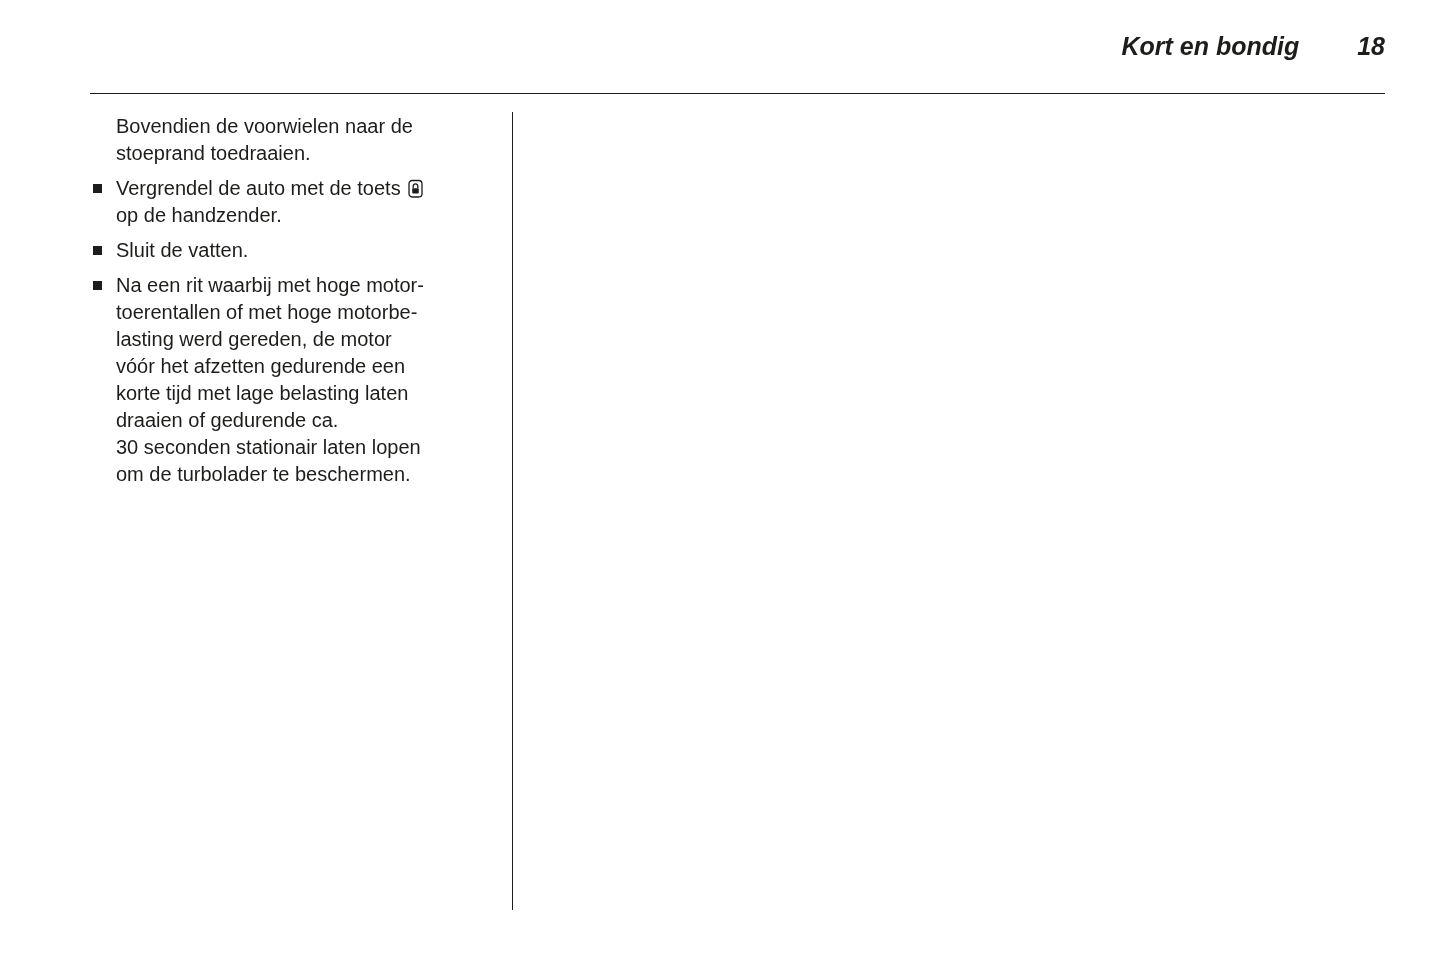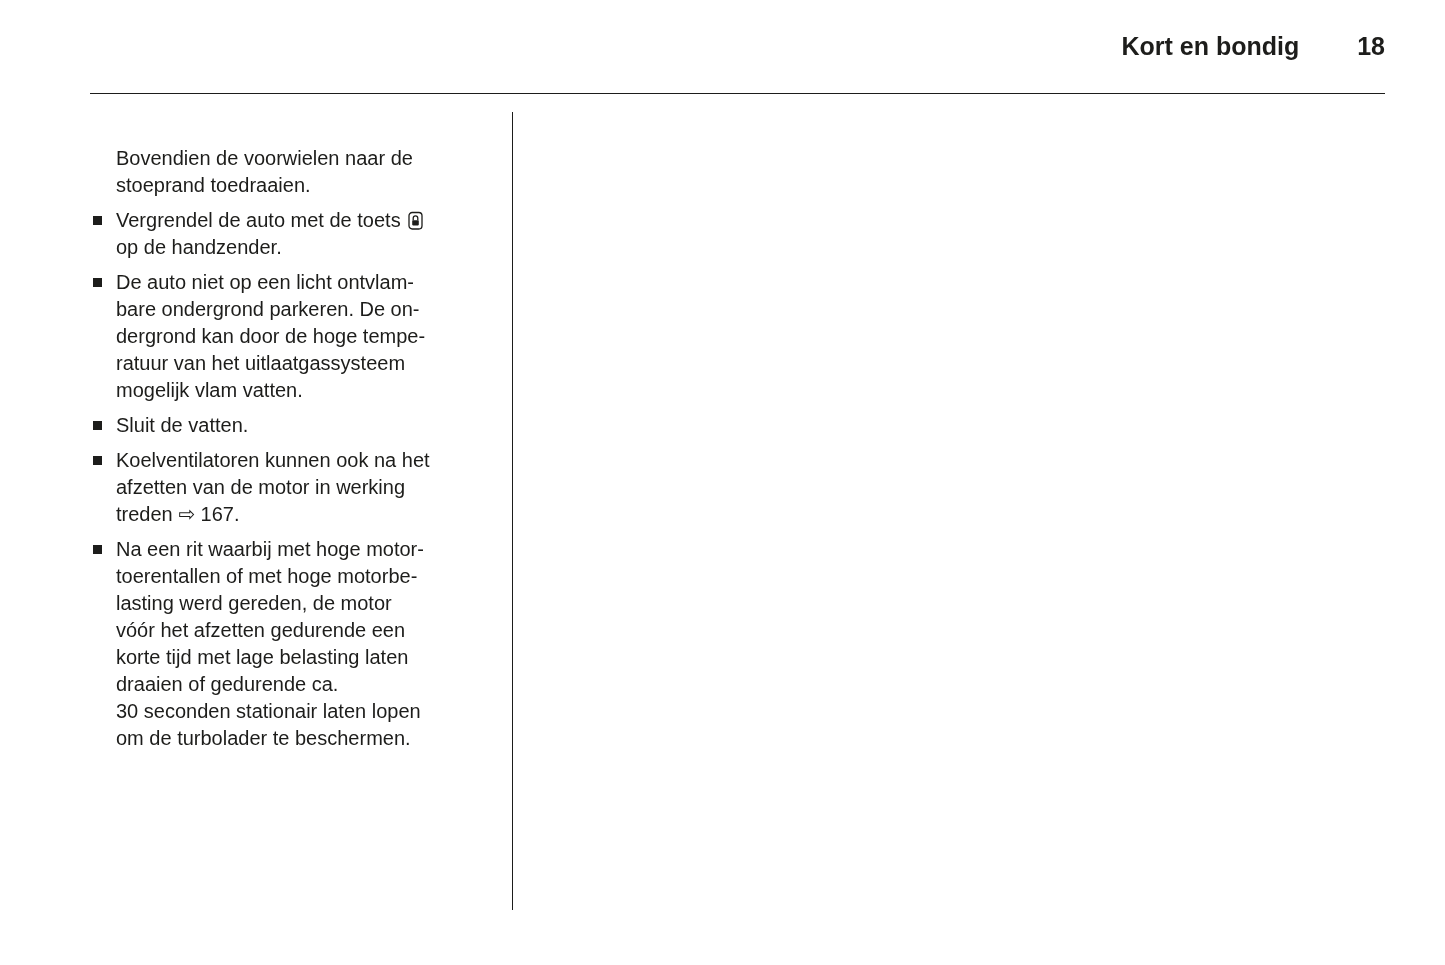--- a/index.html
+++ b/index.html
@@ -14,37 +14,37 @@
 
   .page-header {
     position: absolute;
     top: 30px; left: 90px; right: 60px;
     display: flex;
     justify-content: flex-end;
     align-items: baseline;
     font-weight: bold;
     font-size: 25px;
     line-height: 32px;
+    font-style: italic;
   }
   .page-header .title { margin-right: 58px; }
 
   .header-rule {
     position: absolute;
     top: 93px; left: 90px;
     width: 1295px; height: 0;
     border-top: 1px solid #1d1d1b;
   }
 
   .left-column {
     position: absolute;
     top: 113px; left: 93px;
     width: 404px;
     font-size: 20px;
     line-height: 27px;
-    margin-top: 32px;
   }
 
   .column-divider {
     position: absolute;
     top: 112px; left: 512px;
     width: 1px; height: 798px;
     background: #1d1d1b;
   }
 
   .block { margin-top: 8px; }
@@ -86,29 +86,21 @@
       <div class="block bullet-item">
         <span class="bullet-marker"></span>
         <div class="bullet-text">Vergrendel de auto met de toets <span class="inline-icon"><svg width="15" height="19" viewBox="0 0 15 19">
               <rect x="1" y="1.5" width="13" height="16.5" rx="3.2" fill="none" stroke="#1d1d1b" stroke-width="1.3"></rect>
               <path d="M5.2 9.2 v-2 a2.3 2.3 0 0 1 4.6 0 v2" fill="none" stroke="#1d1d1b" stroke-width="1.3"></path>
               <rect x="4.2" y="9.2" width="6.6" height="5.2" rx="0.8" fill="#1d1d1b"></rect>
             </svg></span><br>op de handzender.</div>
       </div>
       <div class="block bullet-item">
         <span class="bullet-marker"></span>
-        <div class="bullet-text">De auto niet op een licht ontvlam-<br>bare ondergrond parkeren. De on-<br>dergrond kan door de hoge tempe-<br>ratuur van het uitlaatgassysteem<br>mogelijk vlam vatten.</div>
-      </div>
-      <div class="block bullet-item">
-        <span class="bullet-marker"></span>
         <div class="bullet-text">Sluit de vatten.</div>
-      </div>
-      <div class="block bullet-item">
-        <span class="bullet-marker"></span>
-        <div class="bullet-text">Koelventilatoren kunnen ook na het<br>afzetten van de motor in werking<br>treden ⇨ 167.</div>
       </div>
       <div class="block bullet-item">
         <span class="bullet-marker"></span>
         <div class="bullet-text">Na een rit waarbij met hoge motor-<br>toerentallen of met hoge motorbe-<br>lasting werd gereden, de motor<br>vóór het afzetten gedurende een<br>korte tijd met lage belasting laten<br>draaien of gedurende ca.<br>30 seconden stationair laten lopen<br>om de turbolader te beschermen.</div>
       </div>
     </div>
 
   <div class="column-divider"></div>
 
 </div>

